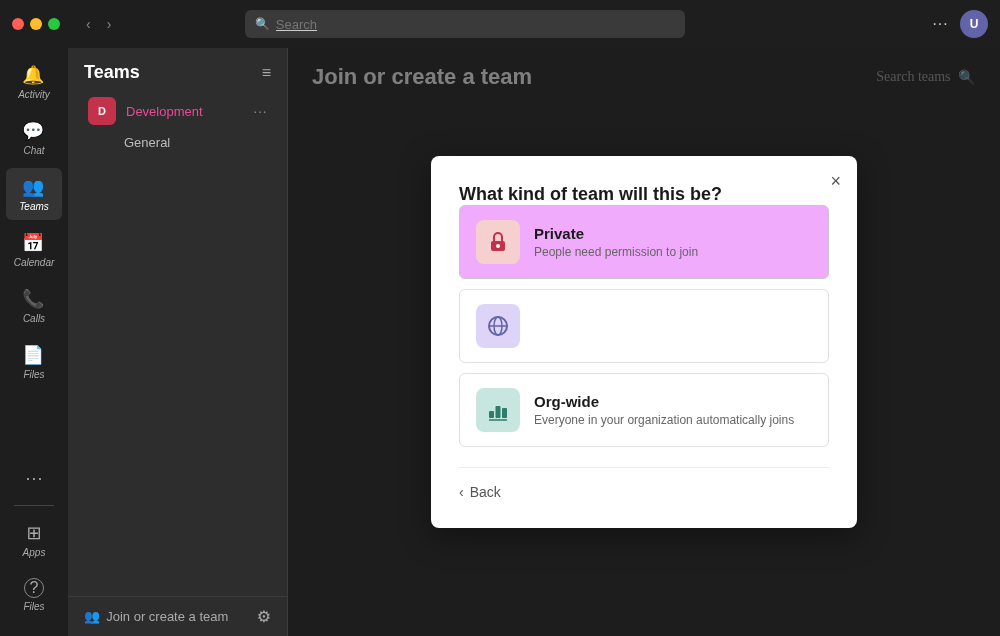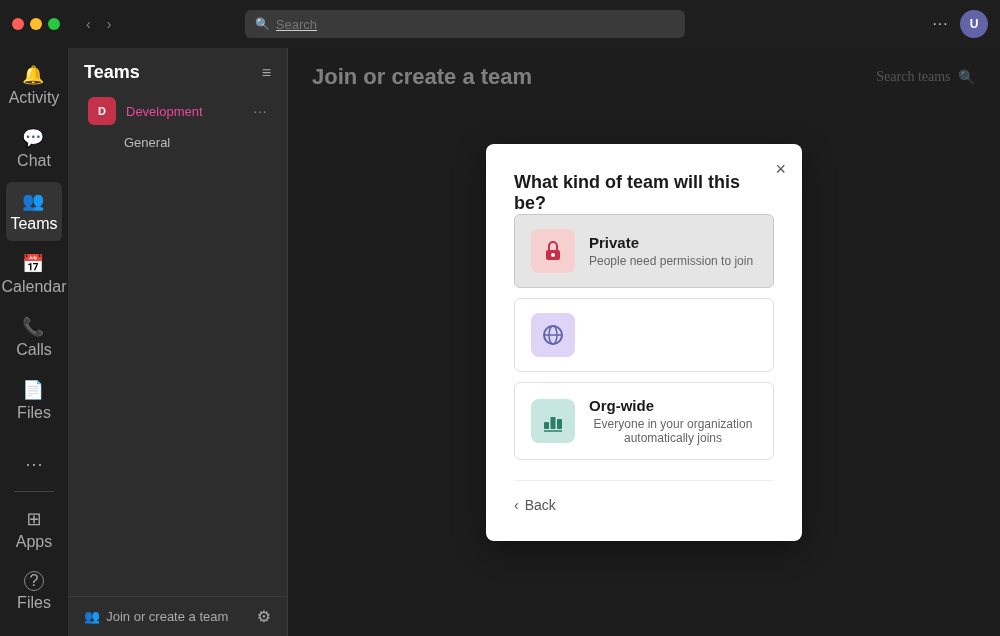--- a/index.html
+++ b/index.html
@@ -122,21 +122,21 @@
       cursor: pointer;
       width: 56px;
       gap: 3px;
       color: #aaa;
     }
     .nav-item.active {
       color: #fff;
       background: rgba(255,255,255,0.1);
     }
     .nav-item-icon { font-size: 18px; }
-    .nav-item-label { font-size: 16px; }
+    .nav-item-label { font-size: 10px; font-style: italic; }
     .nav-spacer { flex: 1; }
     .nav-bottom {
       display: flex;
       flex-direction: column;
       align-items: center;
       gap: 4px;
       padding-bottom: 8px;
     }
 
     
@@ -255,21 +255,21 @@
       display: flex;
       align-items: center;
       justify-content: center;
       z-index: 100;
     }
 
     
     .dialog {
       background: #fff;
       border-radius: 8px;
-      width: 316px;
+      width: 426px;
       padding: 28px;
       position: relative;
       box-shadow: 0 8px 32px rgba(0,0,0,0.4);
     }
     .dialog-title {
       font-size: 18px;
       font-weight: 600;
       color: #1a1a1a;
       margin-bottom: 20px;
     }
@@ -291,21 +291,21 @@
       align-items: center;
       gap: 14px;
       padding: 14px 16px;
       border: 1px solid #e0e0e0;
       border-radius: 6px;
       margin-bottom: 10px;
       cursor: pointer;
       transition: background 0.1s;
     }
     .team-type-option.selected {
-      background: #e5e5e5;
+      background: #f0abfc;
       border-color: #c8c8c8;
     }
 
     .type-icon {
       width: 44px;
       height: 44px;
       border-radius: 8px;
       display: flex;
       align-items: center;
       justify-content: center;

